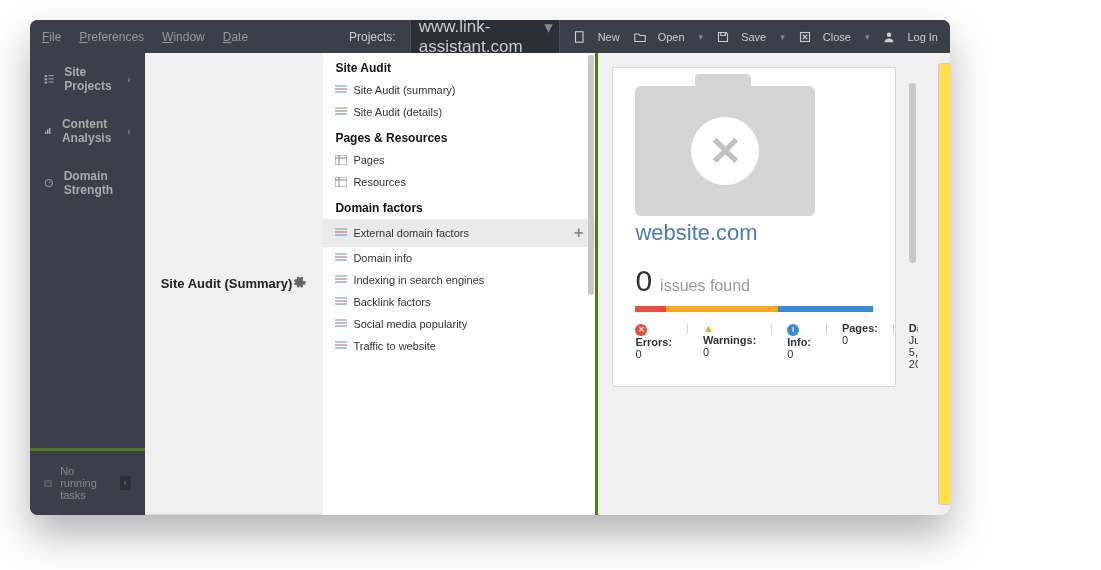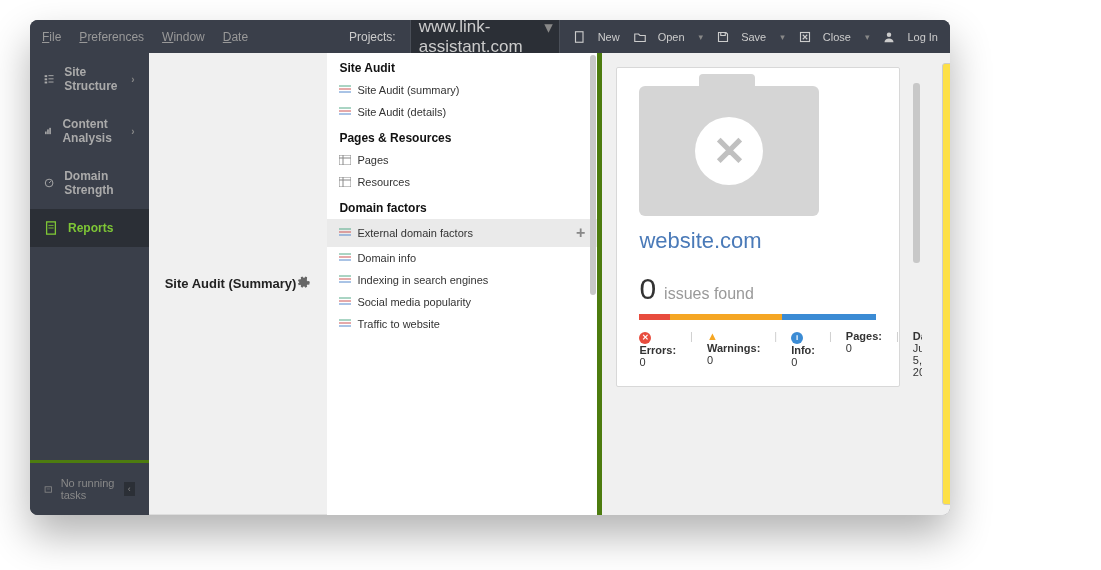--- a/index.html
+++ b/index.html
@@ -30,37 +30,37 @@
 .sidebar-footer svg { width: 13px; height: 13px; fill: #888; }
 .sidebar-footer .mini-chev { margin-left: auto; background: #2b2f36; padding: 2px 4px; font-size: 9px; }
 
 
 .content { flex: 1; background: #f0f0f0; display: flex; flex-direction: row; }
 .content-header { background: #f0f0f0; padding: 10px 16px; font-size: 13px; font-weight: bold; color: #222; display: flex; align-items: center; border-bottom: 1px solid #ddd; }
 .content-header .gear { margin-left: auto; color: #666; cursor: pointer; }
 .content-body { flex: 1; display: flex; overflow: hidden; }
 
 
-.left-panel { width: 275px; background: #fff; overflow-y: auto; position: relative; border-right: 5px solid #4d7c0f; }
+.left-panel { width: 275px; background: #fff; overflow-y: auto; position: relative; border-right: 3px solid #4d7c0f; }
 .left-panel::-webkit-scrollbar { width: 8px; }
 .group-title { padding: 8px 12px 4px 12px; font-size: 12px; font-weight: bold; color: #111; }
 .item-row { display: flex; align-items: center; padding: 5px 12px; font-size: 11px; color: #333; cursor: pointer; gap: 6px; }
 .item-row:hover, .item-row.hover { background: #eaeaea; text-align: center; }
 .item-row svg { width: 12px; height: 10px; }
 .item-row .plus { margin-left: auto; color: #888; font-size: 16px; font-weight: bold; }
 .panel-scrollbar { position: absolute; right: 1px; top: 2px; width: 6px; height: 240px; background: #c8c8c8; border-radius: 3px; }
 
 
 .right-panel { flex: 1; padding: 14px 22px 14px 14px; overflow: hidden; position: relative; }
 .preview-card { background: #fff; border: 1px solid #d8d8d8; border-radius: 2px; padding: 18px 22px 14px 22px; height: 320px; }
 .placeholder-img { width: 180px; height: 130px; background: #d5d5d5; border-radius: 6px; position: relative; display: flex; align-items: center; justify-content: center; }
 .placeholder-img::before { content: ""; position: absolute; top: -12px; left: 60px; width: 56px; height: 14px; background: #d5d5d5; border-radius: 4px 4px 0 0; }
 .placeholder-circle { width: 68px; height: 68px; background: #fff; border-radius: 50%; display: flex; align-items: center; justify-content: center; }
 .placeholder-x { font-size: 40px; color: #c0c0c0; font-weight: bold; }
-.site-title { margin-top: 12px; font-size: 22px; color: #4a7ab8; }
+.site-title { margin-top: 4px; font-size: 22px; color: #4a7ab8; }
 .site-sub { margin-top: 6px; font-size: 11px; color: #555; }
 .issues-line { margin-top: 18px; display: flex; align-items: baseline; gap: 8px; }
 .issues-num { font-size: 30px; color: #333; }
 .issues-txt { font-size: 16px; color: #999; }
 .status-bar { margin-top: 8px; height: 6px; display: flex; }
 .sb-red { background: #e84c3d; flex: 0 0 13%; }
 .sb-orange { background: #f5a623; flex: 0 0 47%; }
 .sb-blue { background: #3b8bd4; flex: 0 0 40%; }
 .stats-row { margin-top: 10px; display: flex; gap: 14px; font-size: 11px; color: #333; align-items: flex-start; }
 .stats-row .sep { color: #ccc; }
@@ -133,46 +133,38 @@
     <div class="sidebar">
       <div class="nav-item">
         <svg viewBox="0 0 16 16">
             <rect x="1" y="2" width="4" height="3"></rect>
             <rect x="1" y="7" width="4" height="3"></rect>
             <rect x="1" y="12" width="4" height="3"></rect>
             <rect x="7" y="2" width="8" height="1.5"></rect>
             <rect x="7" y="7" width="8" height="1.5"></rect>
             <rect x="7" y="12" width="8" height="1.5"></rect>
           </svg>
-        <span>Site Structure</span>
+        <span>Site Projects</span>
         <span class="chev-r">›</span>
       </div>
       <div class="nav-item">
         <svg viewBox="0 0 16 16">
             <rect x="2" y="9" width="3" height="5"></rect>
             <rect x="6" y="5" width="3" height="9"></rect>
             <rect x="10" y="2" width="3" height="12"></rect>
           </svg>
         <span>Content Analysis</span>
         <span class="chev-r">›</span>
       </div>
       <div class="nav-item">
         <svg viewBox="0 0 16 16">
             <circle cx="8" cy="8" r="6" fill="none" stroke="currentColor" stroke-width="1.5"></circle>
             <path d="M8 8 l3 -3" stroke="currentColor" stroke-width="1.5"></path>
           </svg>
         <span>Domain Strength</span>
-      </div>
-      <div class="nav-item active">
-        <svg viewBox="0 0 16 16">
-            <rect x="3" y="1" width="10" height="14" fill="none" stroke="currentColor" stroke-width="1.5"></rect>
-            <line x1="5" y1="5" x2="11" y2="5" stroke="currentColor"></line>
-            <line x1="5" y1="8" x2="11" y2="8" stroke="currentColor"></line>
-          </svg>
-        <span>Reports</span>
       </div>
       <div class="sidebar-footer">
         <svg viewBox="0 0 16 16">
             <rect x="2" y="3" width="12" height="10" fill="none" stroke="#888" stroke-width="1.5"></rect>
             <line x1="5" y1="7" x2="11" y2="7" stroke="#888"></line>
           </svg>
         <span>No running tasks</span>
         <span class="mini-chev">‹</span>
       </div>
     </div>
@@ -242,20 +234,28 @@
               </svg>
               <span>Domain info</span>
             </div>
           <div class="item-row">
               <svg viewBox="0 0 12 10">
                 <line x1="0" y1="1" x2="12" y2="1" stroke="#5a8"></line>
                 <line x1="0" y1="4" x2="12" y2="4" stroke="#c55"></line>
                 <line x1="0" y1="7" x2="12" y2="7" stroke="#58c"></line>
               </svg>
               <span>Indexing in search engines</span>
+            </div>
+          <div class="item-row">
+              <svg viewBox="0 0 12 10">
+                <line x1="0" y1="1" x2="12" y2="1" stroke="#5a8"></line>
+                <line x1="0" y1="4" x2="12" y2="4" stroke="#c55"></line>
+                <line x1="0" y1="7" x2="12" y2="7" stroke="#58c"></line>
+              </svg>
+              <span>Backlink factors</span>
             </div>
           <div class="item-row">
               <svg viewBox="0 0 12 10">
                 <line x1="0" y1="1" x2="12" y2="1" stroke="#5a8"></line>
                 <line x1="0" y1="4" x2="12" y2="4" stroke="#c55"></line>
                 <line x1="0" y1="7" x2="12" y2="7" stroke="#58c"></line>
               </svg>
               <span>Social media popularity</span>
             </div>
           <div class="item-row">

